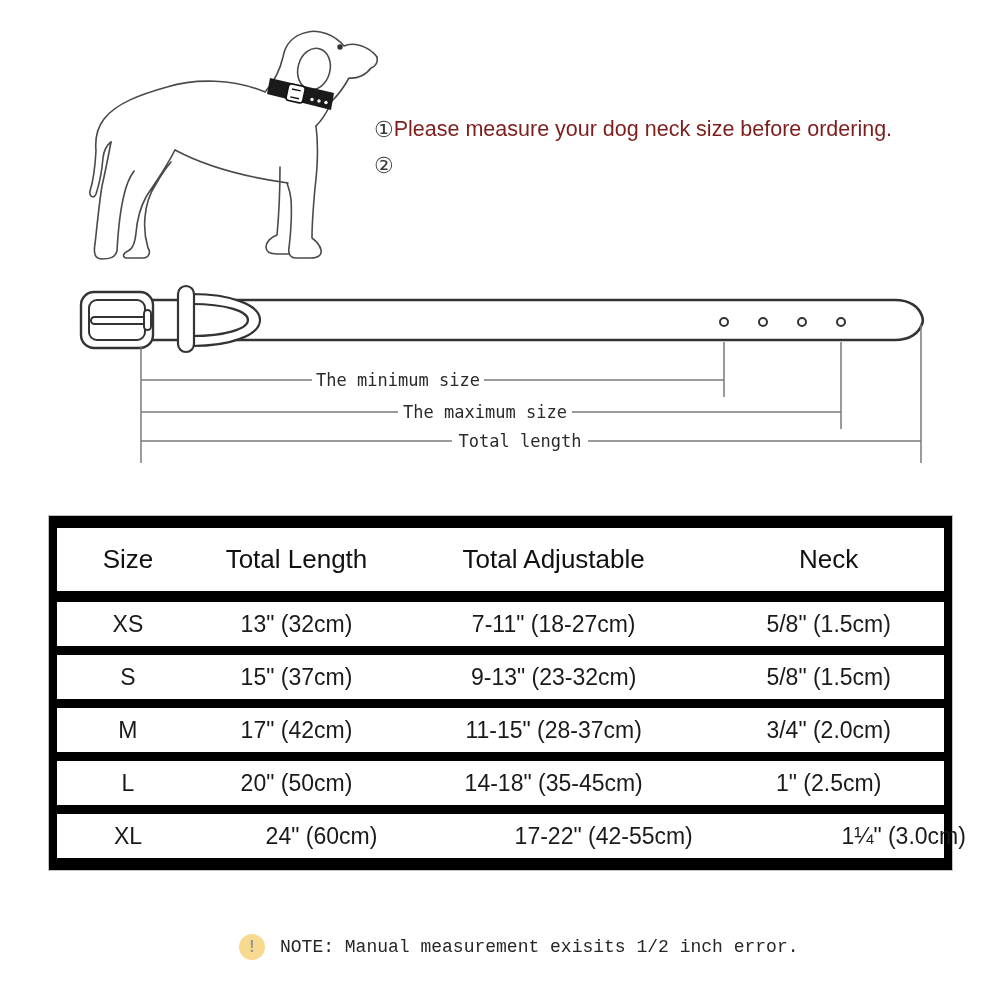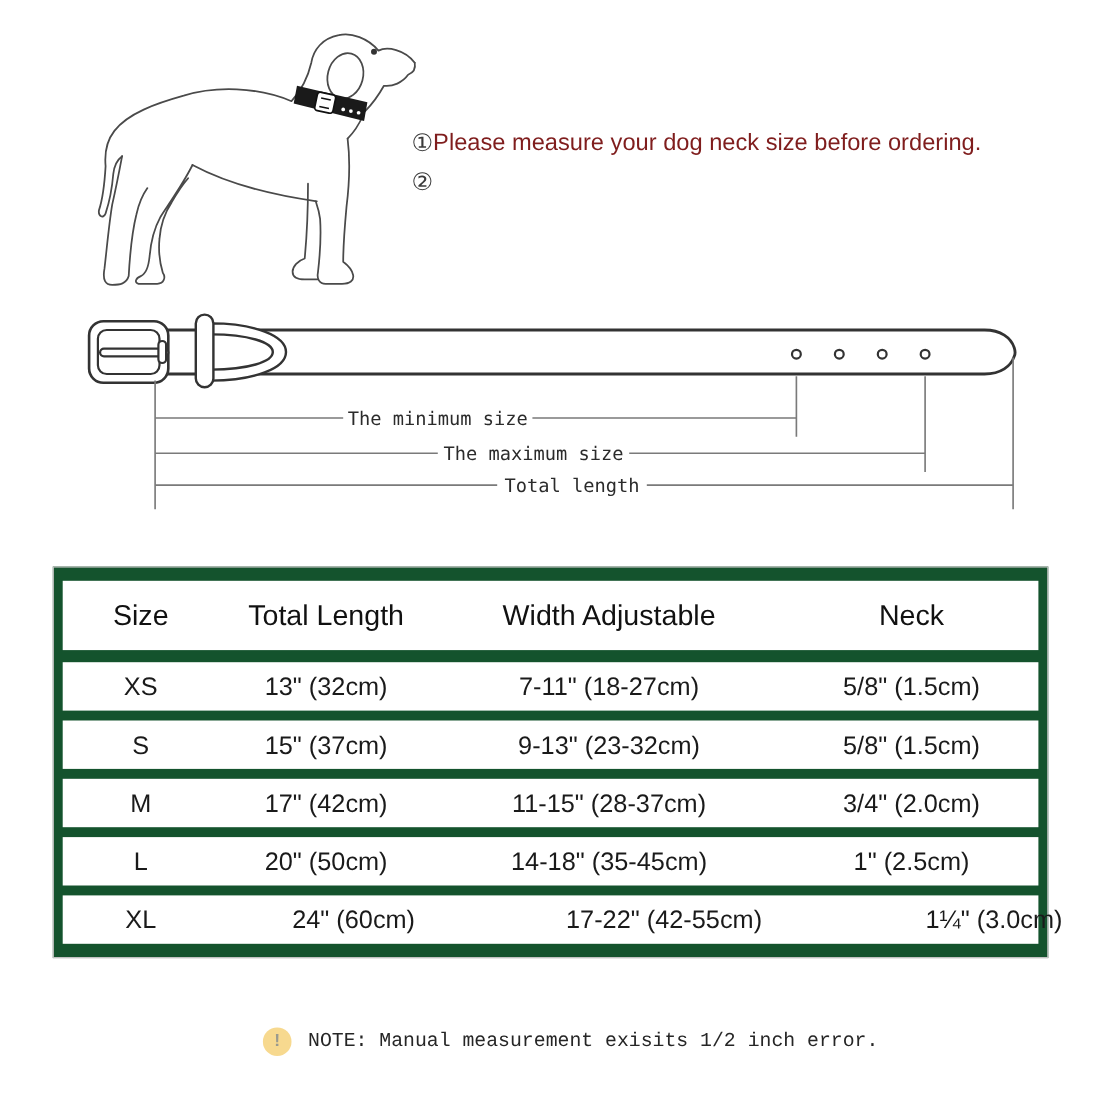--- a/index.html
+++ b/index.html
@@ -16,21 +16,21 @@
   .instr-text{font-size:21.5px;line-height:31px;color:#7f1d1d;margin:0;}
   .instr-item:nth-child(2) .instr-text{width:500px;}
   
   .belt-wrap{position:absolute;left:61px;top:278px;width:910px;height:200px;}
   .measure-label{
     font-family:"DejaVu Sans Mono", monospace;font-size:17px;fill:#2b2b2b;
   }
   
   .size-table{
     position:absolute;left:48px;top:515px;width:905px;box-sizing:border-box;
-    background:#14532d;border:1px solid #c2c2c2;padding:12px 8px;
+    background:#000000;border:1px solid #c2c2c2;padding:12px 8px;
   }
   .thead,.trow{
     background:#ffffff;display:grid;grid-template-columns:16% 22% 36% 26%;
     align-items:center;text-align:center;
   }
   .thead{height:63px;margin-bottom:11px;font-size:26px;color:#111111;}
   .trow{height:44px;margin-bottom:9px;font-size:23px;color:#1a1a1a;}
   .trow:last-child{margin-bottom:0;gap:25px;}
   .thead span,.trow span{display:block;}
   
@@ -172,21 +172,21 @@
     <text class="measure-label" x="337" y="108" text-anchor="middle">The minimum size</text>
     <text class="measure-label" x="424" y="140" text-anchor="middle">The maximum size</text>
     <text class="measure-label" x="459" y="169" text-anchor="middle">Total length</text>
   </svg>
 </div>
 
 <div class="size-table">
   <div class="thead">
     <span>Size</span>
     <span>Total Length</span>
-    <span>Width Adjustable</span>
+    <span>Total Adjustable</span>
     <span>Neck</span>
   </div>
   <div class="trow">
     <span>XS</span>
     <span>13" (32cm)</span>
     <span>7-11" (18-27cm)</span>
     <span>5/8" (1.5cm)</span>
   </div>
   <div class="trow">
     <span>S</span>

